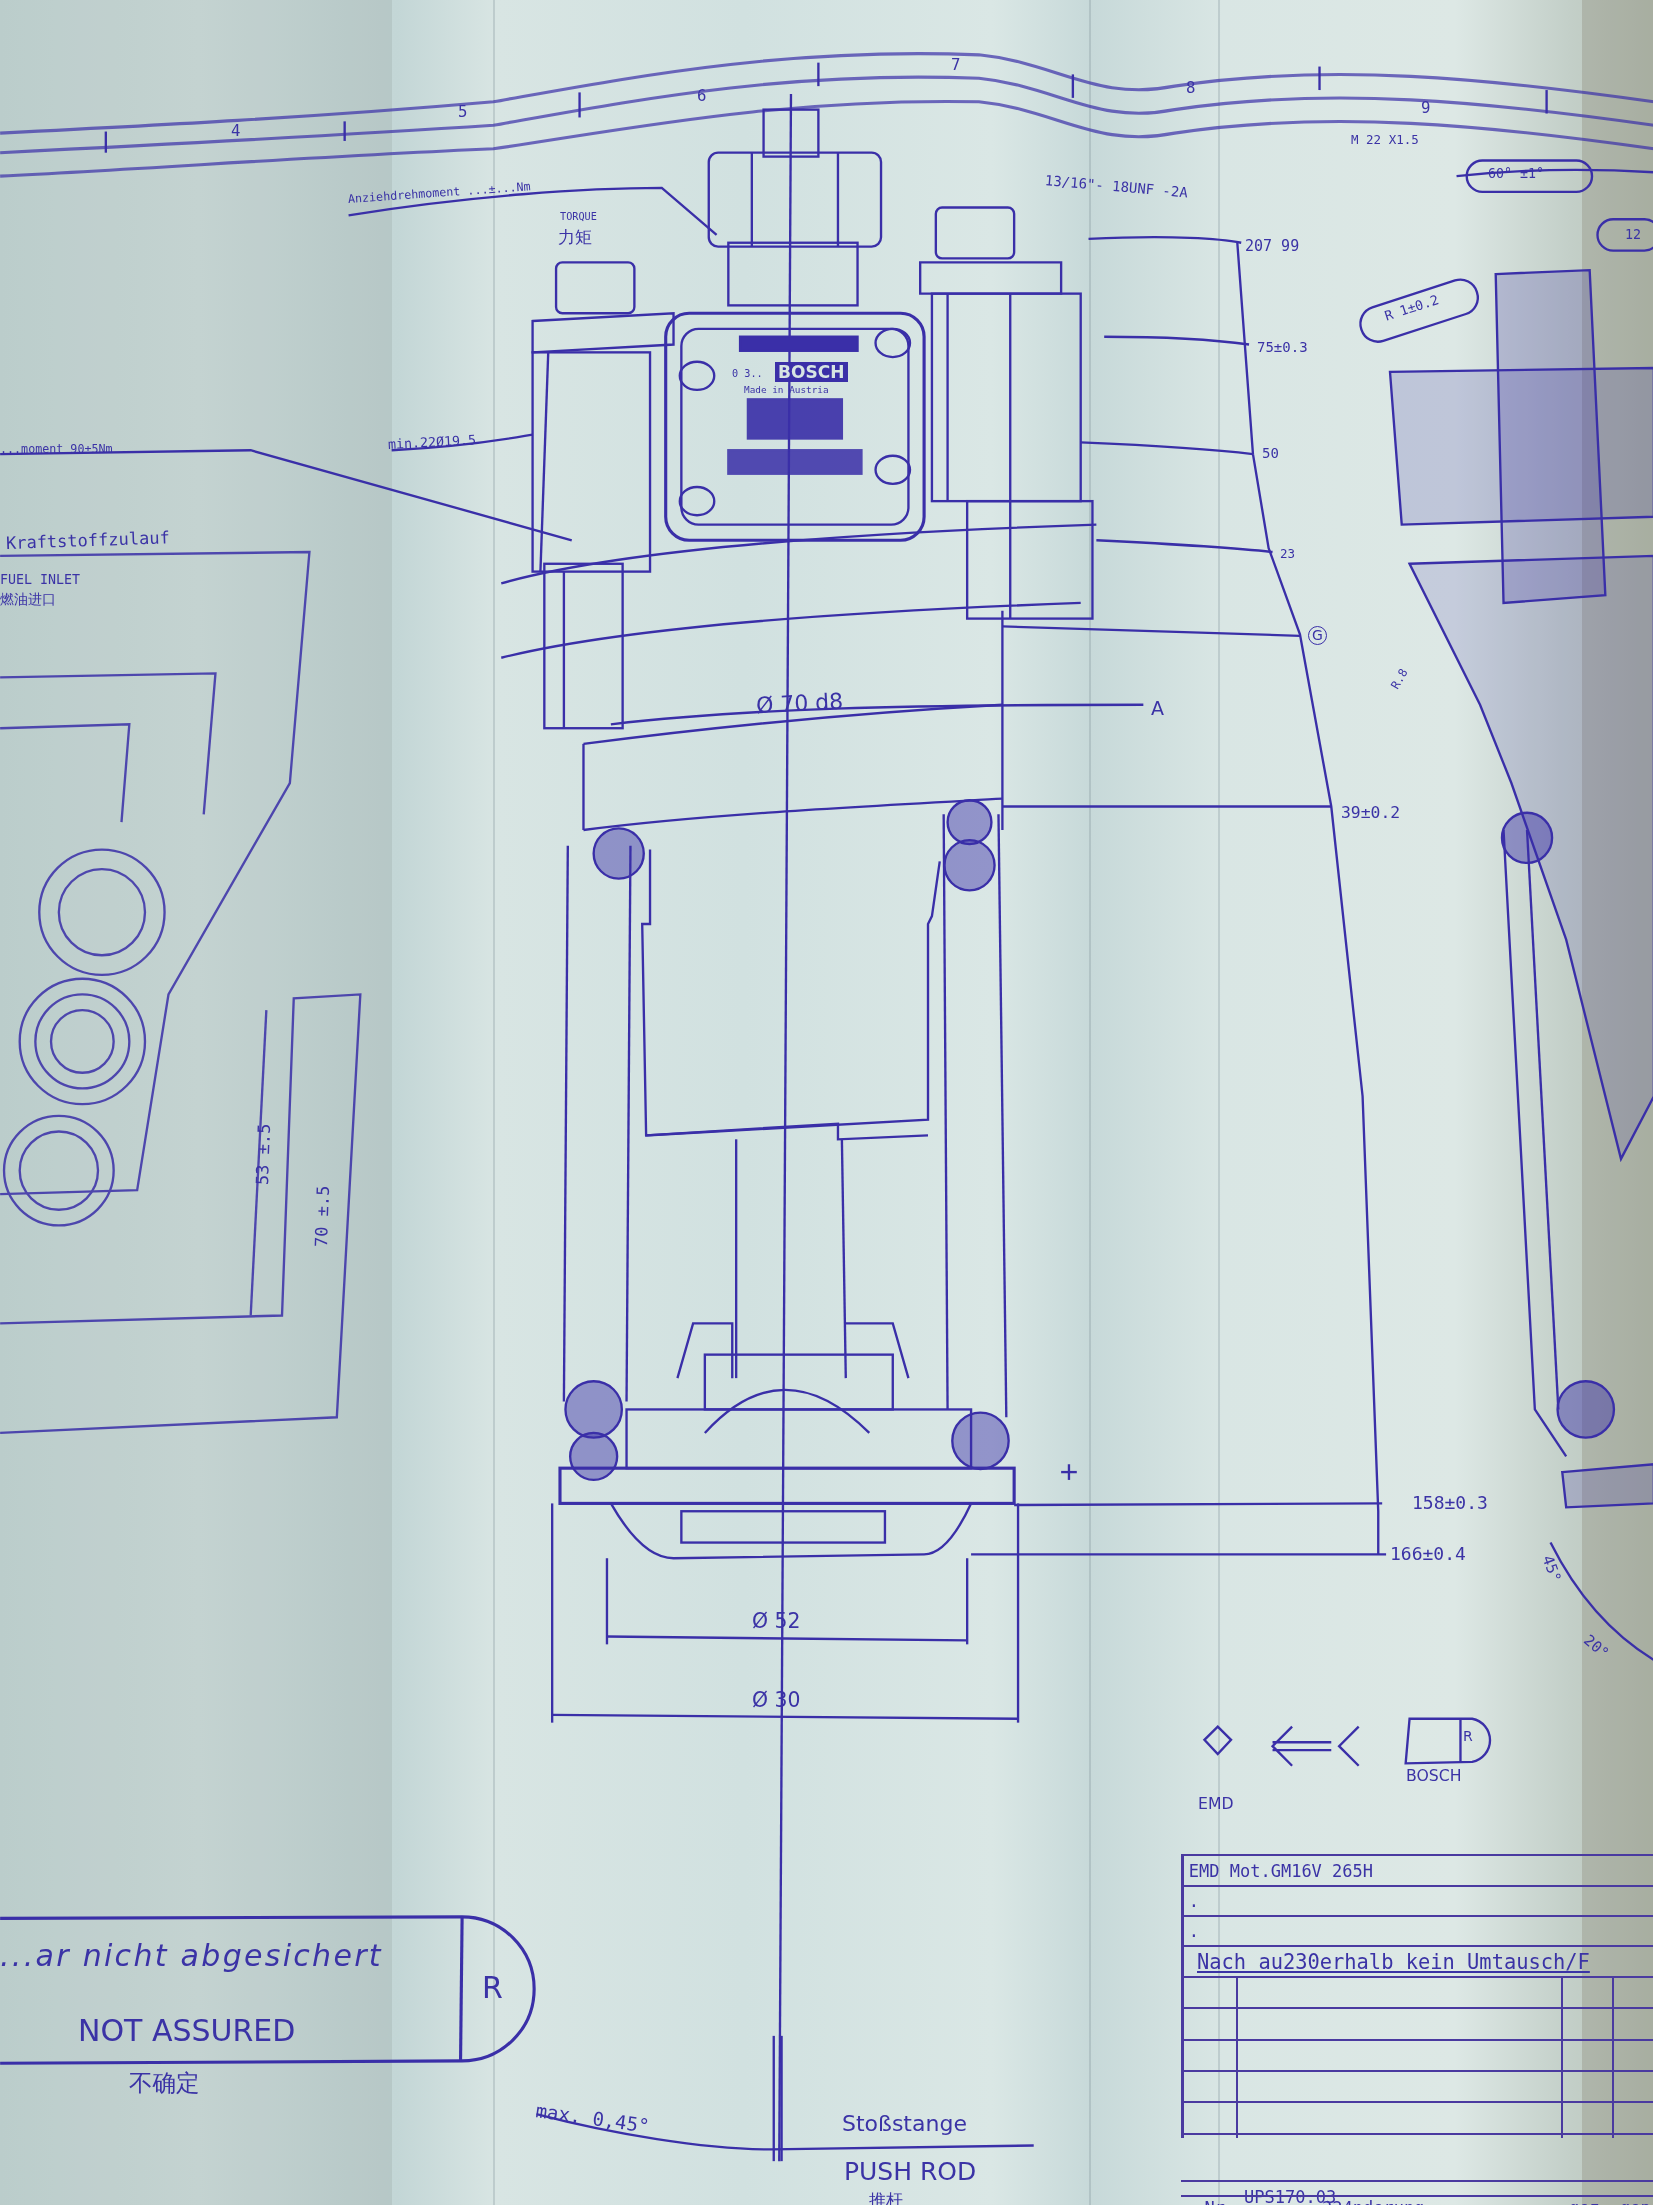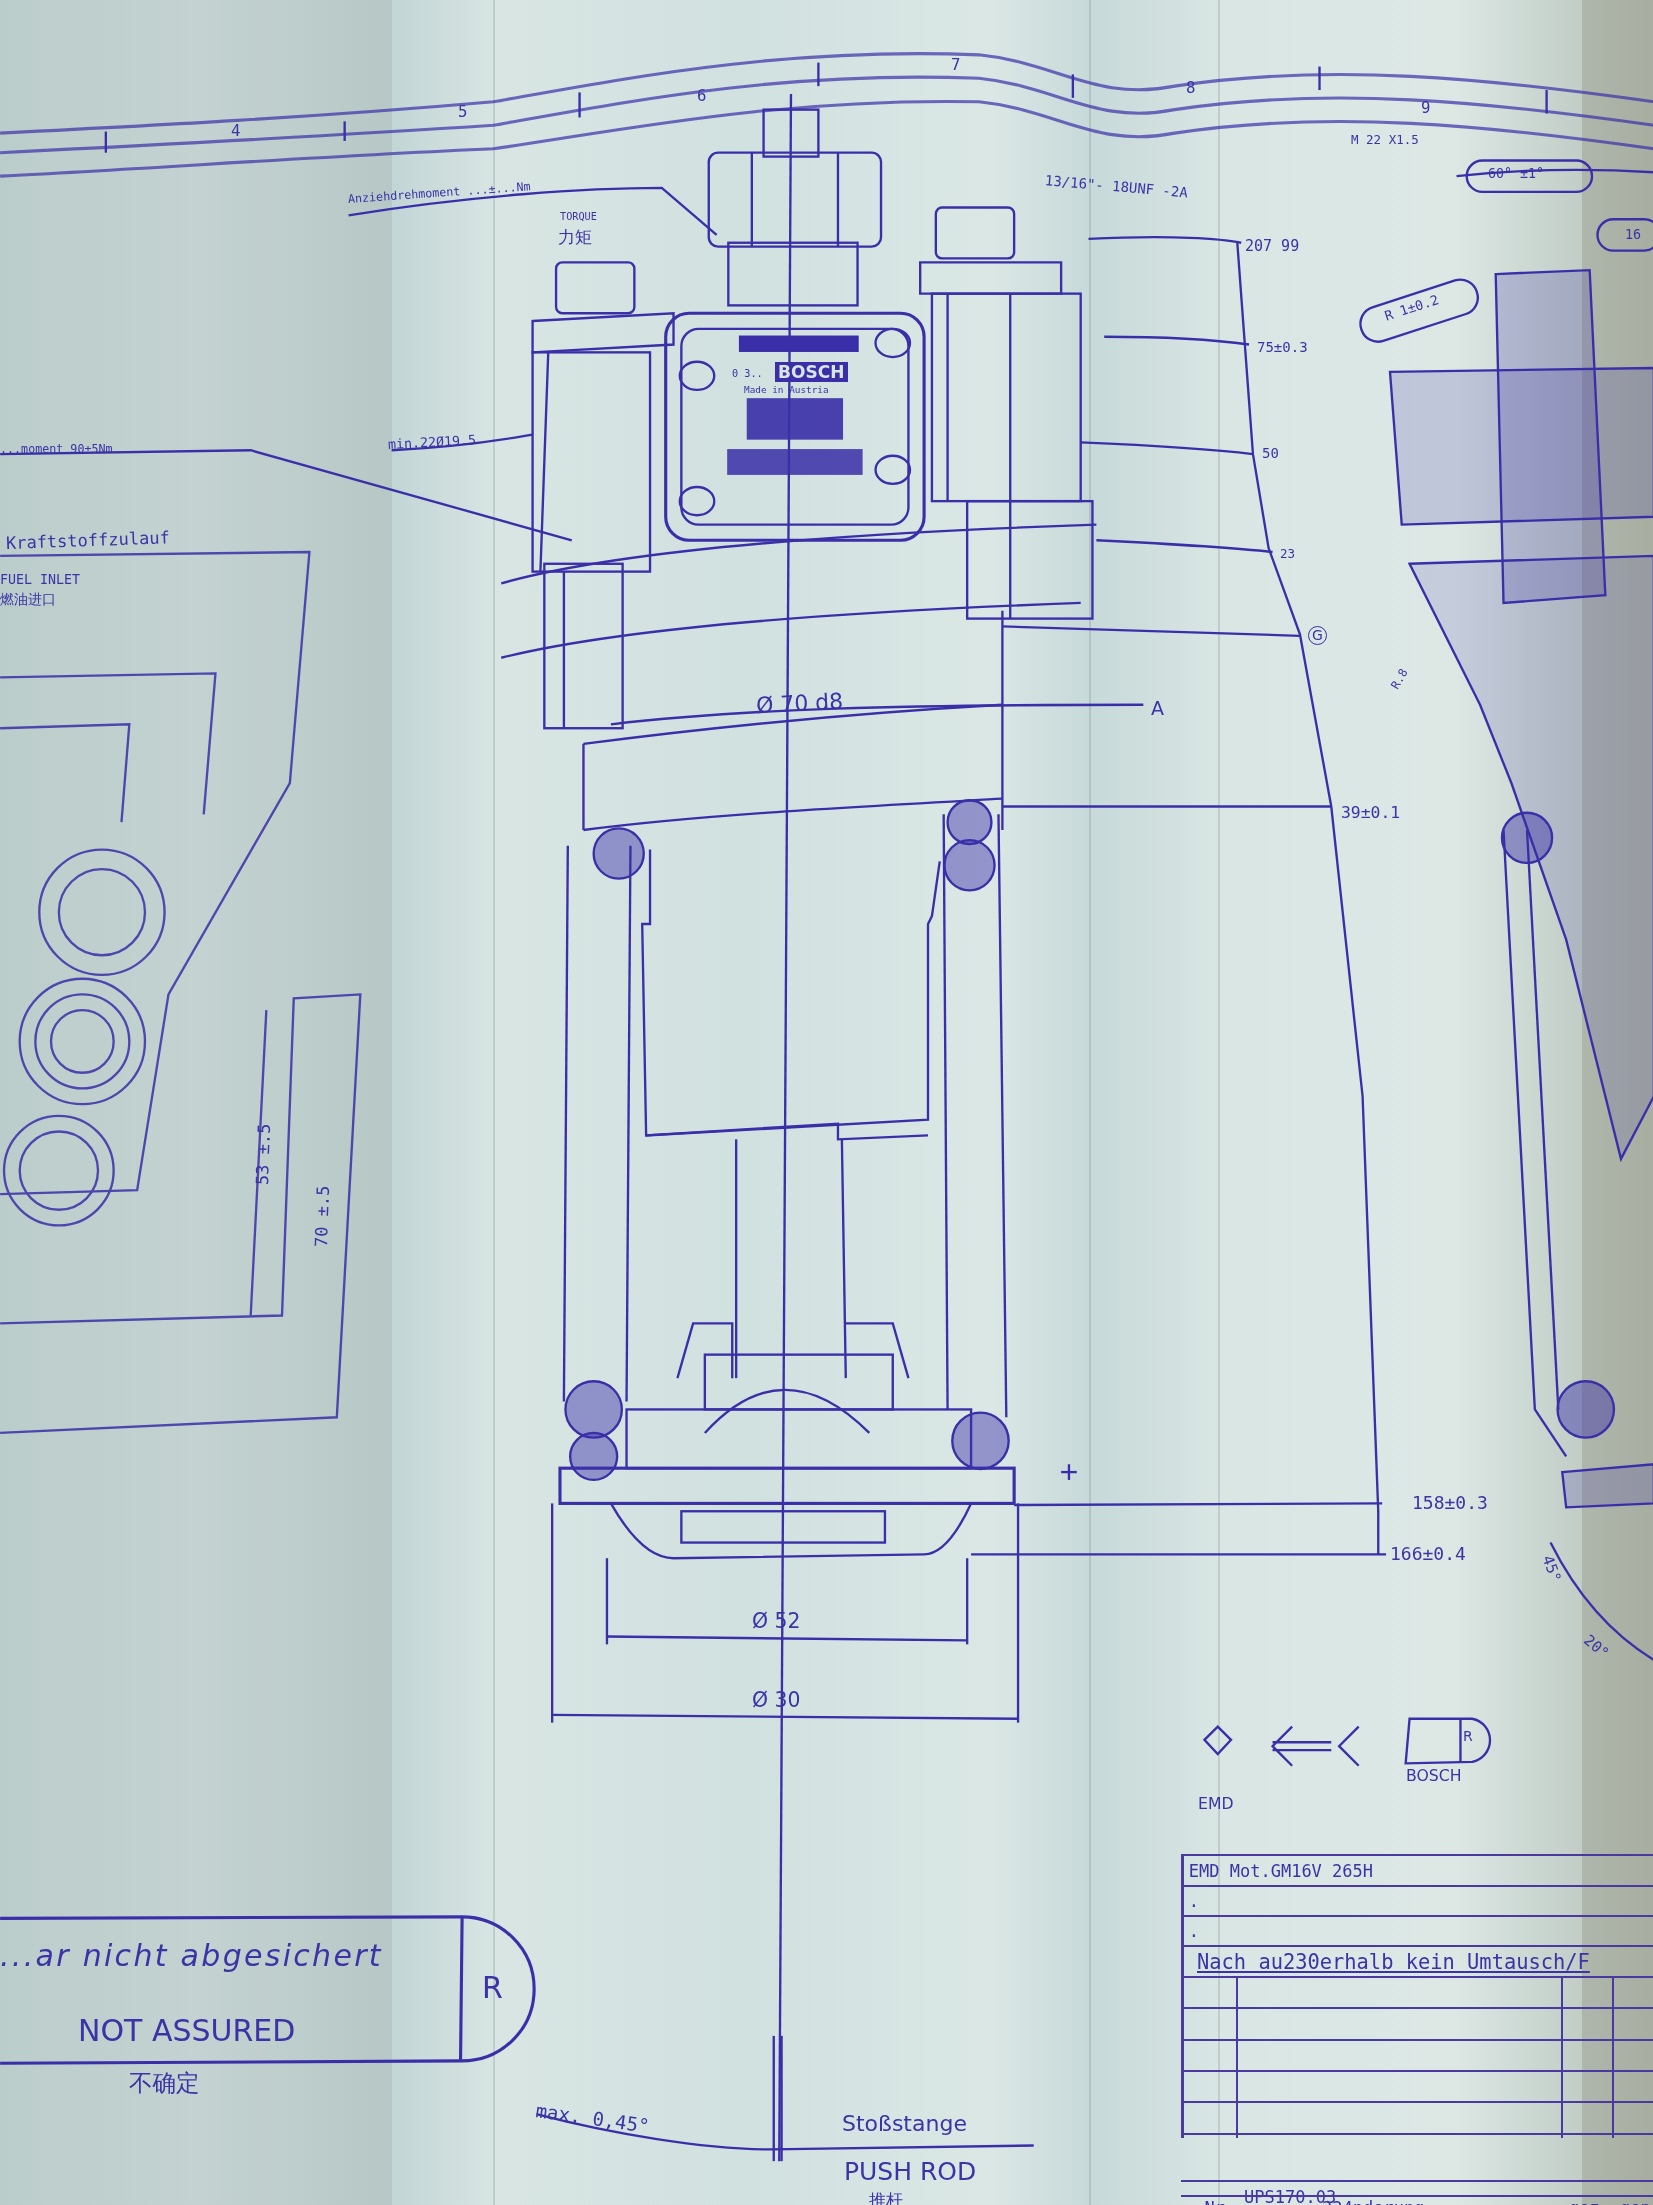--- a/index.html
+++ b/index.html
@@ -208,35 +208,35 @@
 <span class="lbl" style="left:744px;top:384px;font-size:9.4px;">Made in Austria</span>
 
 <span class="lbl sans" style="left:756px;top:693px;font-size:22px;transform:rotate(-3deg);transform-origin:left;">Ø 70 d8</span>
 <span class="lbl sans" style="left:1151px;top:697px;font-size:19px;">A</span>
 
 <span class="lbl" style="left:1245px;top:237px;font-size:15px;">207 99</span>
 <span class="lbl" style="left:1257px;top:339px;font-size:14px;">75±0.3</span>
 <span class="lbl" style="left:1262px;top:445px;font-size:14px;">50</span>
 <span class="lbl" style="left:1280px;top:546px;font-size:12.5px;">23</span>
 <span class="lbl sans" style="left:1308px;top:626px;font-size:14px;border:1.6px solid #3a2fa8;border-radius:50%;width:17px;height:17px;line-height:17px;text-align:center;">G</span>
-<span class="lbl" style="left:1341px;top:803px;font-size:16.4px;">39±0.1</span>
+<span class="lbl" style="left:1341px;top:803px;font-size:16.4px;">39±0.2</span>
 <span class="lbl" style="left:1388px;top:1492px;font-size:18px;margin-left:24px;">158±0.3</span>
 <span class="lbl" style="left:1390px;top:1543px;font-size:18px;">166±0.4</span>
 
 <span class="lbl" style="left:262px;top:1175px;font-size:17px;transform:rotate(-88deg);transform-origin:left;">53 ±.5</span>
 <span class="lbl" style="left:321px;top:1237px;font-size:17px;transform:rotate(-88deg);transform-origin:left;">70 ±.5</span>
 
 <span class="lbl sans" style="left:752px;top:1609px;font-size:20.4px;">Ø 52</span>
 <span class="lbl sans" style="left:752px;top:1688px;font-size:20.4px;">Ø 30</span>
 
 <span class="lbl" style="left:1351px;top:132px;font-size:12.5px;">M 22 X1.5</span>
 <span class="lbl" style="left:1488px;top:166px;font-size:13.3px;">60° ±1°</span>
 <span class="lbl" style="left:1385px;top:309px;font-size:13.3px;transform:rotate(-18deg);transform-origin:left;">R 1±0.2</span>
 <span class="lbl" style="left:1394px;top:681px;font-size:11.7px;transform:rotate(-60deg);transform-origin:left;">R.8</span>
-<span class="lbl" style="left:1625px;top:227px;font-size:13.3px;">16</span>
+<span class="lbl" style="left:1625px;top:227px;font-size:13.3px;">12</span>
 <span class="lbl" style="left:1547px;top:1547px;font-size:15px;transform:rotate(70deg);transform-origin:left;">45°</span>
 <span class="lbl" style="left:1586px;top:1629px;font-size:15px;transform:rotate(40deg);transform-origin:left;">20°</span>
 
 <span class="lbl sans" style="left:1198px;top:1774px;font-size:15.7px;margin-top:20px;">EMD</span>
 <span class="lbl sans" style="left:1406px;top:1766px;font-size:15.7px;">BOSCH</span>
 <span class="lbl sans" style="left:1463px;top:1728px;font-size:14px;">R</span>
 
 <span class="lbl sans" style="left:0;top:1938px;font-size:30px;letter-spacing:2.3px;font-style:italic;">...ar nicht abgesichert</span>
 <span class="lbl sans" style="left:78px;top:2013px;font-size:30px;">NOT ASSURED</span>
 <span class="lbl sans" style="left:129px;top:2067px;font-size:23.5px;">不确定</span>

